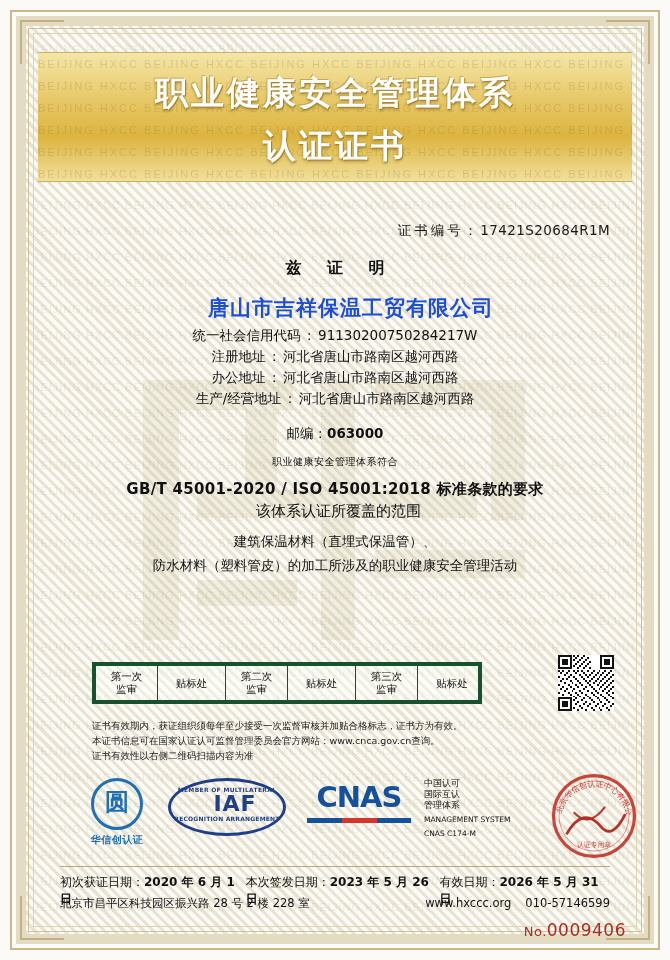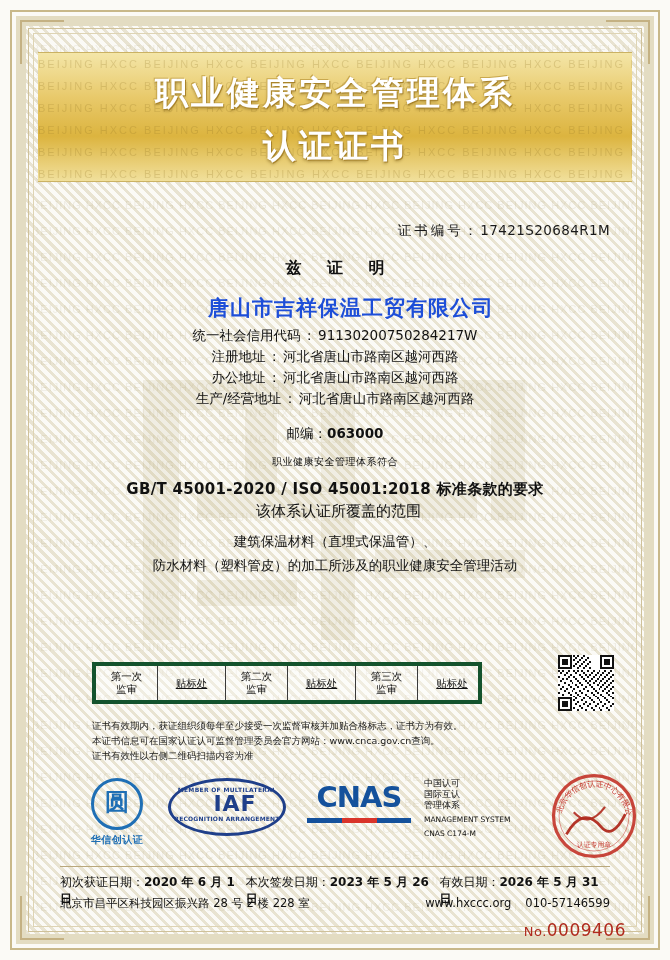--- a/index.html
+++ b/index.html
@@ -242,21 +242,21 @@
     justify-content: center;
     text-align: center;
     font-family: "DejaVu Sans", "Liberation Sans", sans-serif;
     font-size: 10.5px;
     line-height: 13px;
     color: #111;
     box-sizing: border-box;
   }
   .surv-table .cell:last-child { border-right: none; }
   .surv-table .cell.label { flex: 0 0 62px; }
-  .surv-table .cell.slot { flex: 0 0 68px; text-decoration: underline; }
+  .surv-table .cell.slot { flex: 0 0 68px; }
 
   
   .qr {
     position: absolute;
     right: 56px;
     top: 655px;
     width: 56px;
     height: 56px;
     background: #fff;
   }

